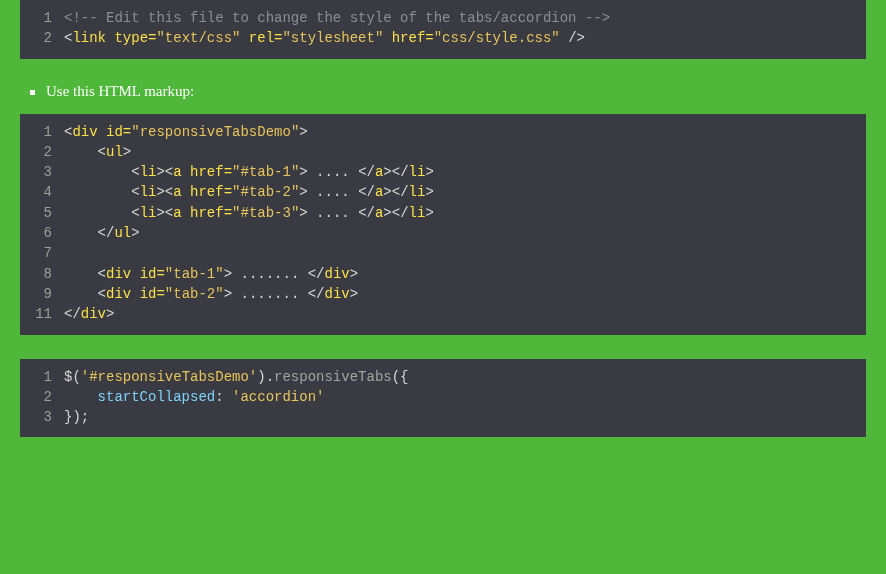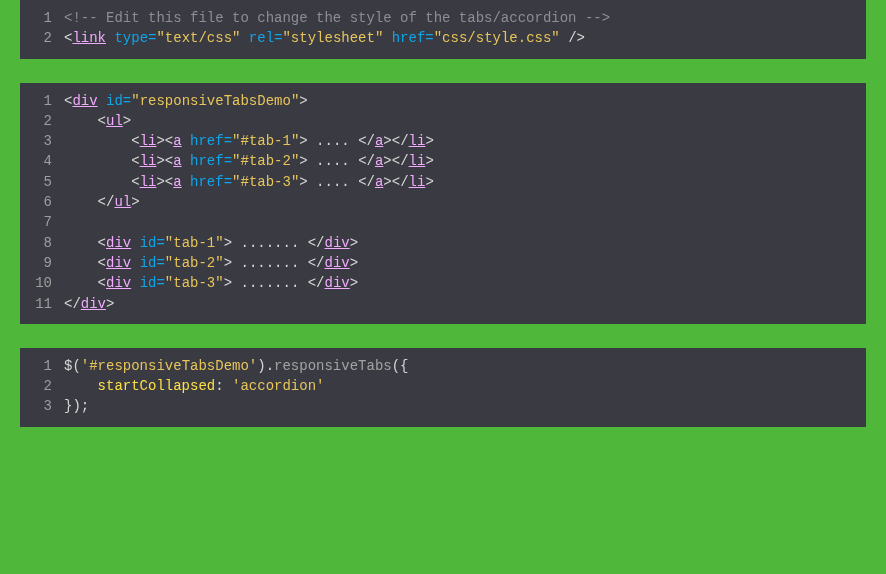--- a/index.html
+++ b/index.html
@@ -53,45 +53,48 @@
     padding-right: 12px;
     color: #9e9e9e;
     flex: none;
     user-select: none;
   }
   .code {
     flex: 1;
     padding-right: 12px;
   }
   .c-comment { color: #8d8d98; }
-  .c-tag     { color: #f0abfc; text-decoration: underline; }   
-  .c-attr    { color: #0ea5e9; }   
+  .c-tag     { color: #fde047; }   
+  .c-attr    { color: #fde047; }   
   .c-string  { color: #e7c55a; }   
   .c-punc    { color: #d7d7d7; }
   .c-plain   { color: #d7d7d7; }
   .c-func    { color: #a3a3a3; }   
-  .c-key     { color: #fde047; }   
+  .c-key     { color: #7dd3fc; }   
 </style>
 </head>
 <body>
 
 <div class="page">
 
 
   <div class="codeblock">
     <div class="code-line">
       <span class="gutter">1</span>
       <span class="code"><span class="c-comment">&lt;!-- Edit this file to change the style of the tabs/accordion --&gt;</span></span>
     </div>
     <div class="code-line">
       <span class="gutter">2</span>
       <span class="code"><span class="c-punc">&lt;</span><span class="c-tag">link</span><span class="c-plain"> </span><span class="c-attr">type=</span><span class="c-string">"text/css"</span><span class="c-plain"> </span><span class="c-attr">rel=</span><span class="c-string">"stylesheet"</span><span class="c-plain"> </span><span class="c-attr">href=</span><span class="c-string">"css/style.css"</span><span class="c-punc"> /&gt;</span></span>
     </div>
   </div>
 
+  <ul class="blist">
+    <li><span>Use this HTML markup:</span></li>
+  </ul>
 
   <div class="codeblock">
     <div class="code-line">
       <span class="gutter">1</span>
       <span class="code"><span class="c-punc">&lt;</span><span class="c-tag">div</span><span class="c-plain"> </span><span class="c-attr">id=</span><span class="c-string">"responsiveTabsDemo"</span><span class="c-punc">&gt;</span></span>
     </div>
     <div class="code-line">
       <span class="gutter">2</span>
       <span class="code"><span class="c-plain">    </span><span class="c-punc">&lt;</span><span class="c-tag">ul</span><span class="c-punc">&gt;</span></span>
     </div>
@@ -117,24 +120,20 @@
     </div>
     <div class="code-line">
       <span class="gutter">8</span>
       <span class="code"><span class="c-plain">    </span><span class="c-punc">&lt;</span><span class="c-tag">div</span><span class="c-plain"> </span><span class="c-attr">id=</span><span class="c-string">"tab-1"</span><span class="c-punc">&gt;</span><span class="c-plain"> ....... </span><span class="c-punc">&lt;/</span><span class="c-tag">div</span><span class="c-punc">&gt;</span></span>
     </div>
     <div class="code-line">
       <span class="gutter">9</span>
       <span class="code"><span class="c-plain">    </span><span class="c-punc">&lt;</span><span class="c-tag">div</span><span class="c-plain"> </span><span class="c-attr">id=</span><span class="c-string">"tab-2"</span><span class="c-punc">&gt;</span><span class="c-plain"> ....... </span><span class="c-punc">&lt;/</span><span class="c-tag">div</span><span class="c-punc">&gt;</span></span>
     </div>
     <div class="code-line">
-      <span class="gutter">10</span>
-      <span class="code"><span class="c-plain">    </span><span class="c-punc">&lt;</span><span class="c-tag">div</span><span class="c-plain"> </span><span class="c-attr">id=</span><span class="c-string">"tab-3"</span><span class="c-punc">&gt;</span><span class="c-plain"> ....... </span><span class="c-punc">&lt;/</span><span class="c-tag">div</span><span class="c-punc">&gt;</span></span>
-    </div>
-    <div class="code-line">
       <span class="gutter">11</span>
       <span class="code"><span class="c-punc">&lt;/</span><span class="c-tag">div</span><span class="c-punc">&gt;</span></span>
     </div>
   </div>
 
 
   <div class="codeblock">
     <div class="code-line">
       <span class="gutter">1</span>
       <span class="code"><span class="c-plain">$(</span><span class="c-string">'#responsiveTabsDemo'</span><span class="c-plain">).</span><span class="c-func">responsiveTabs</span><span class="c-plain">({</span></span>

